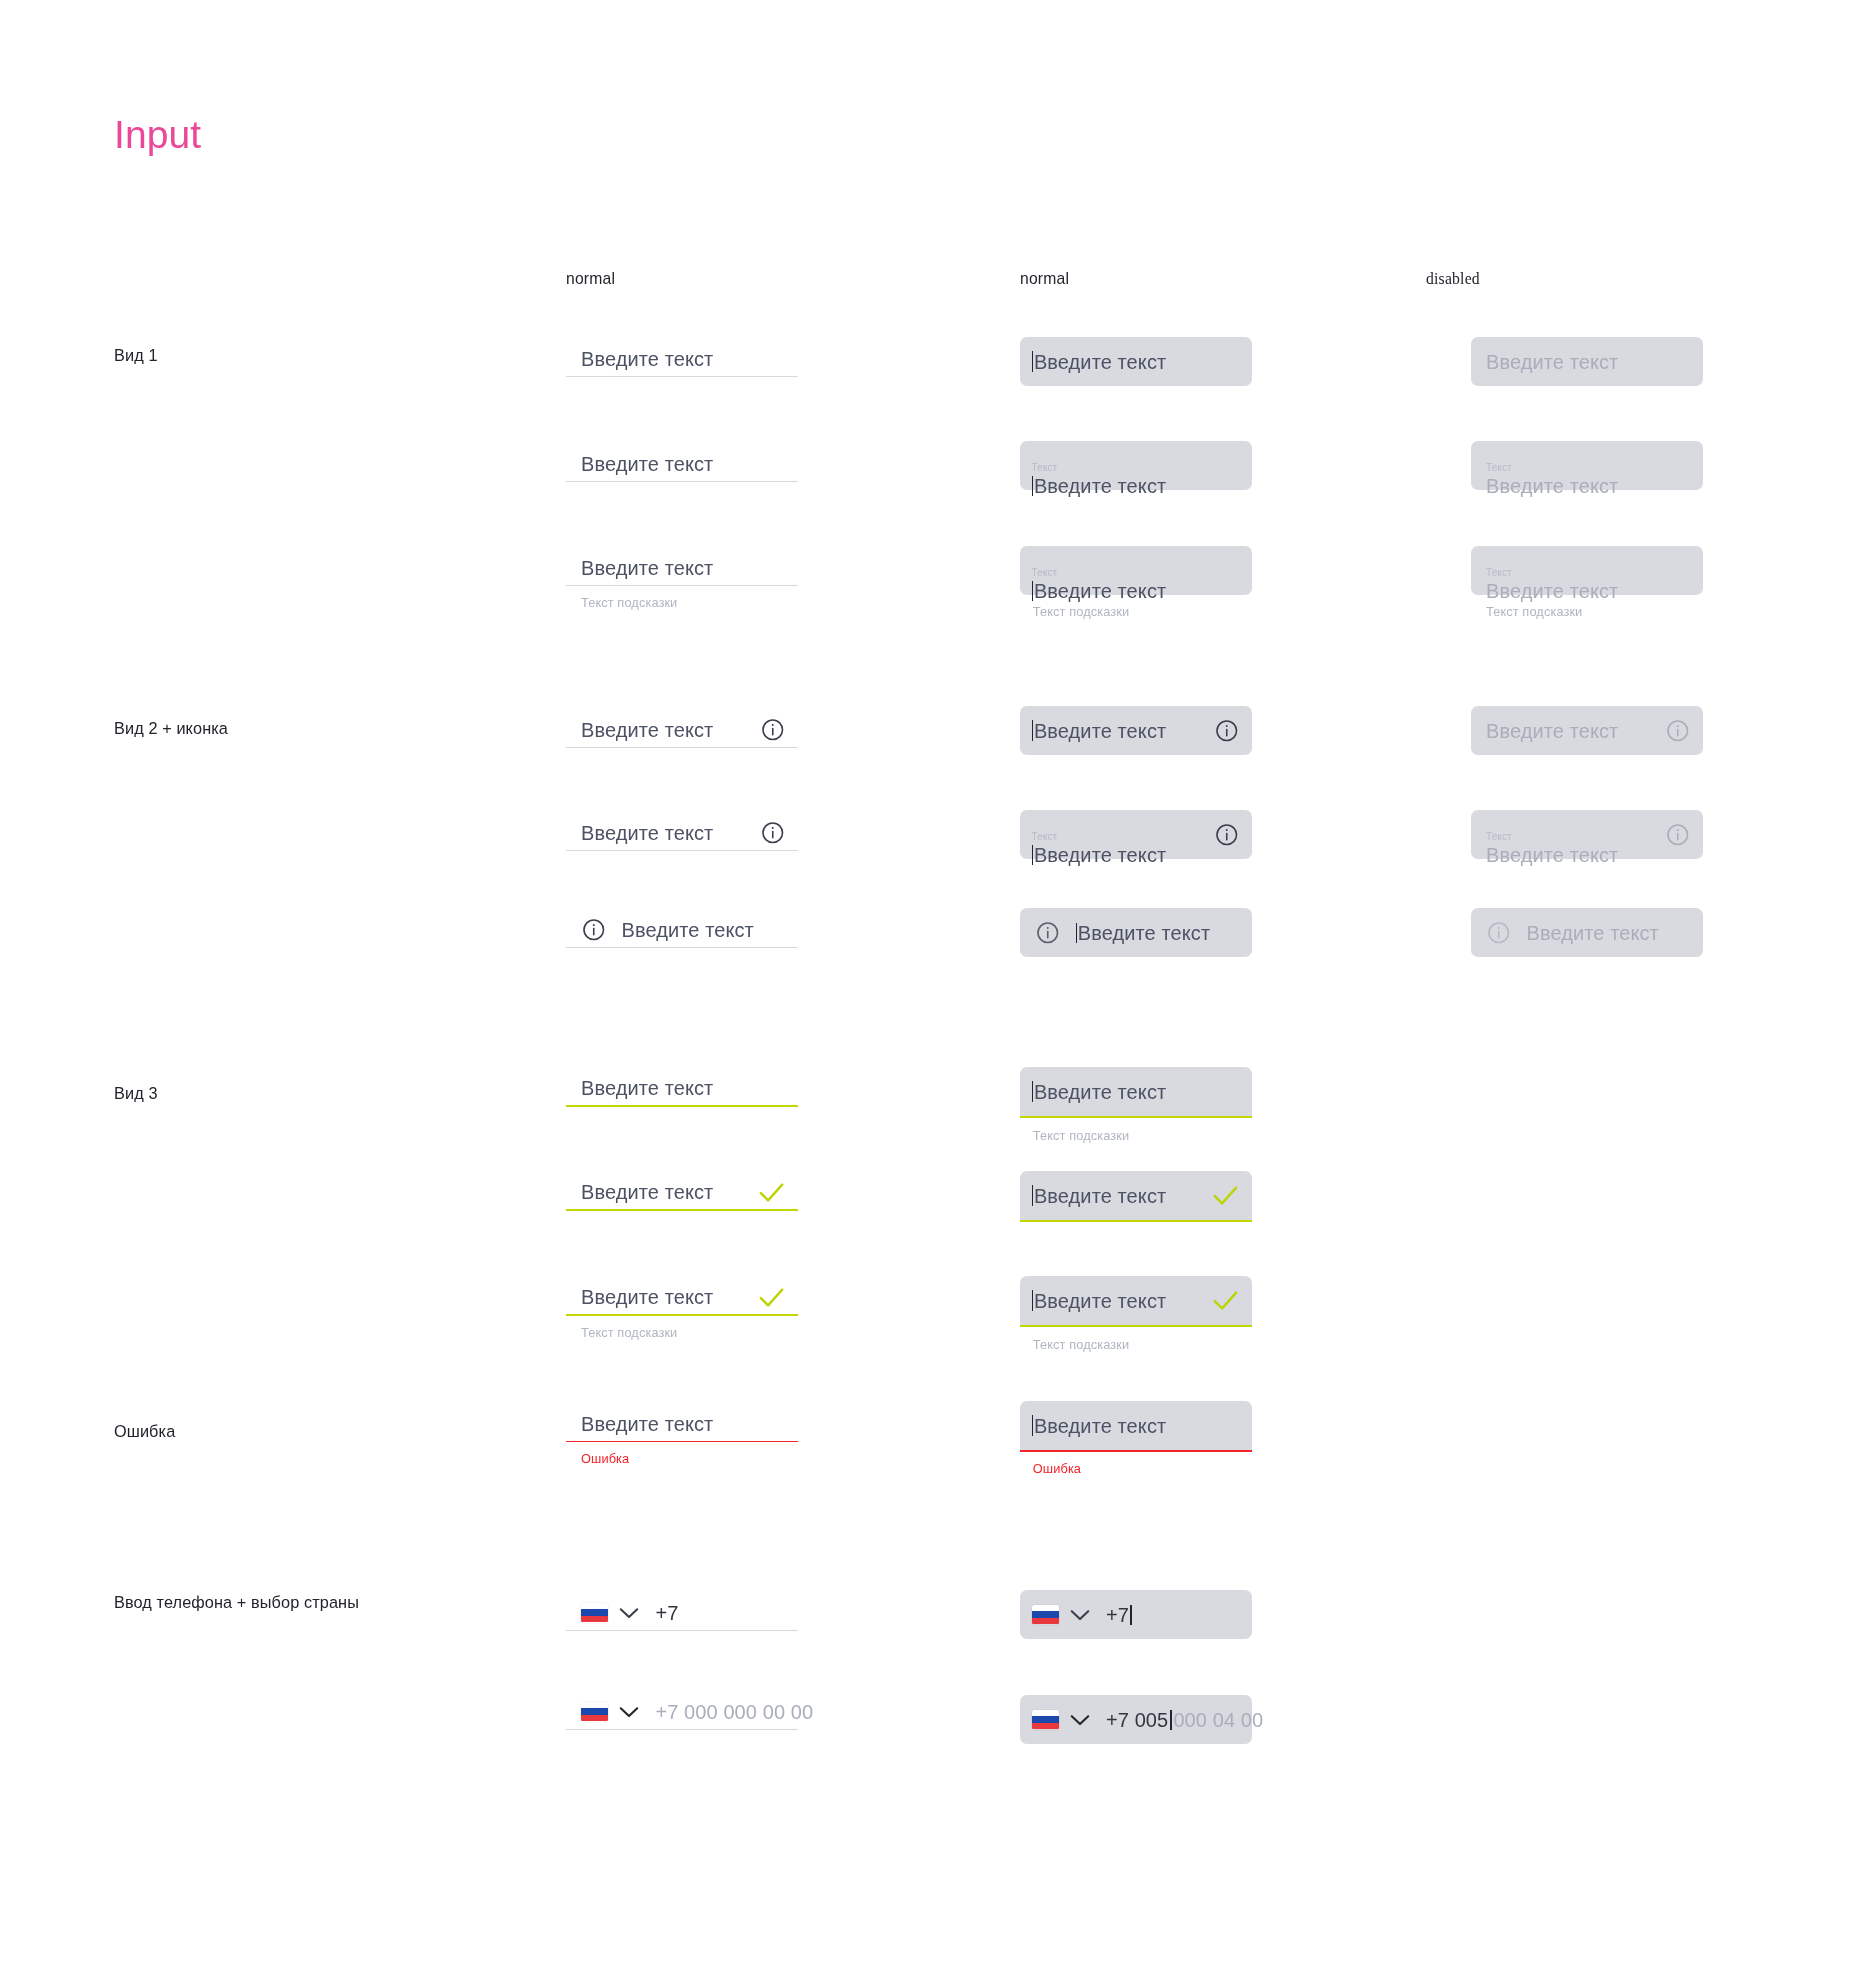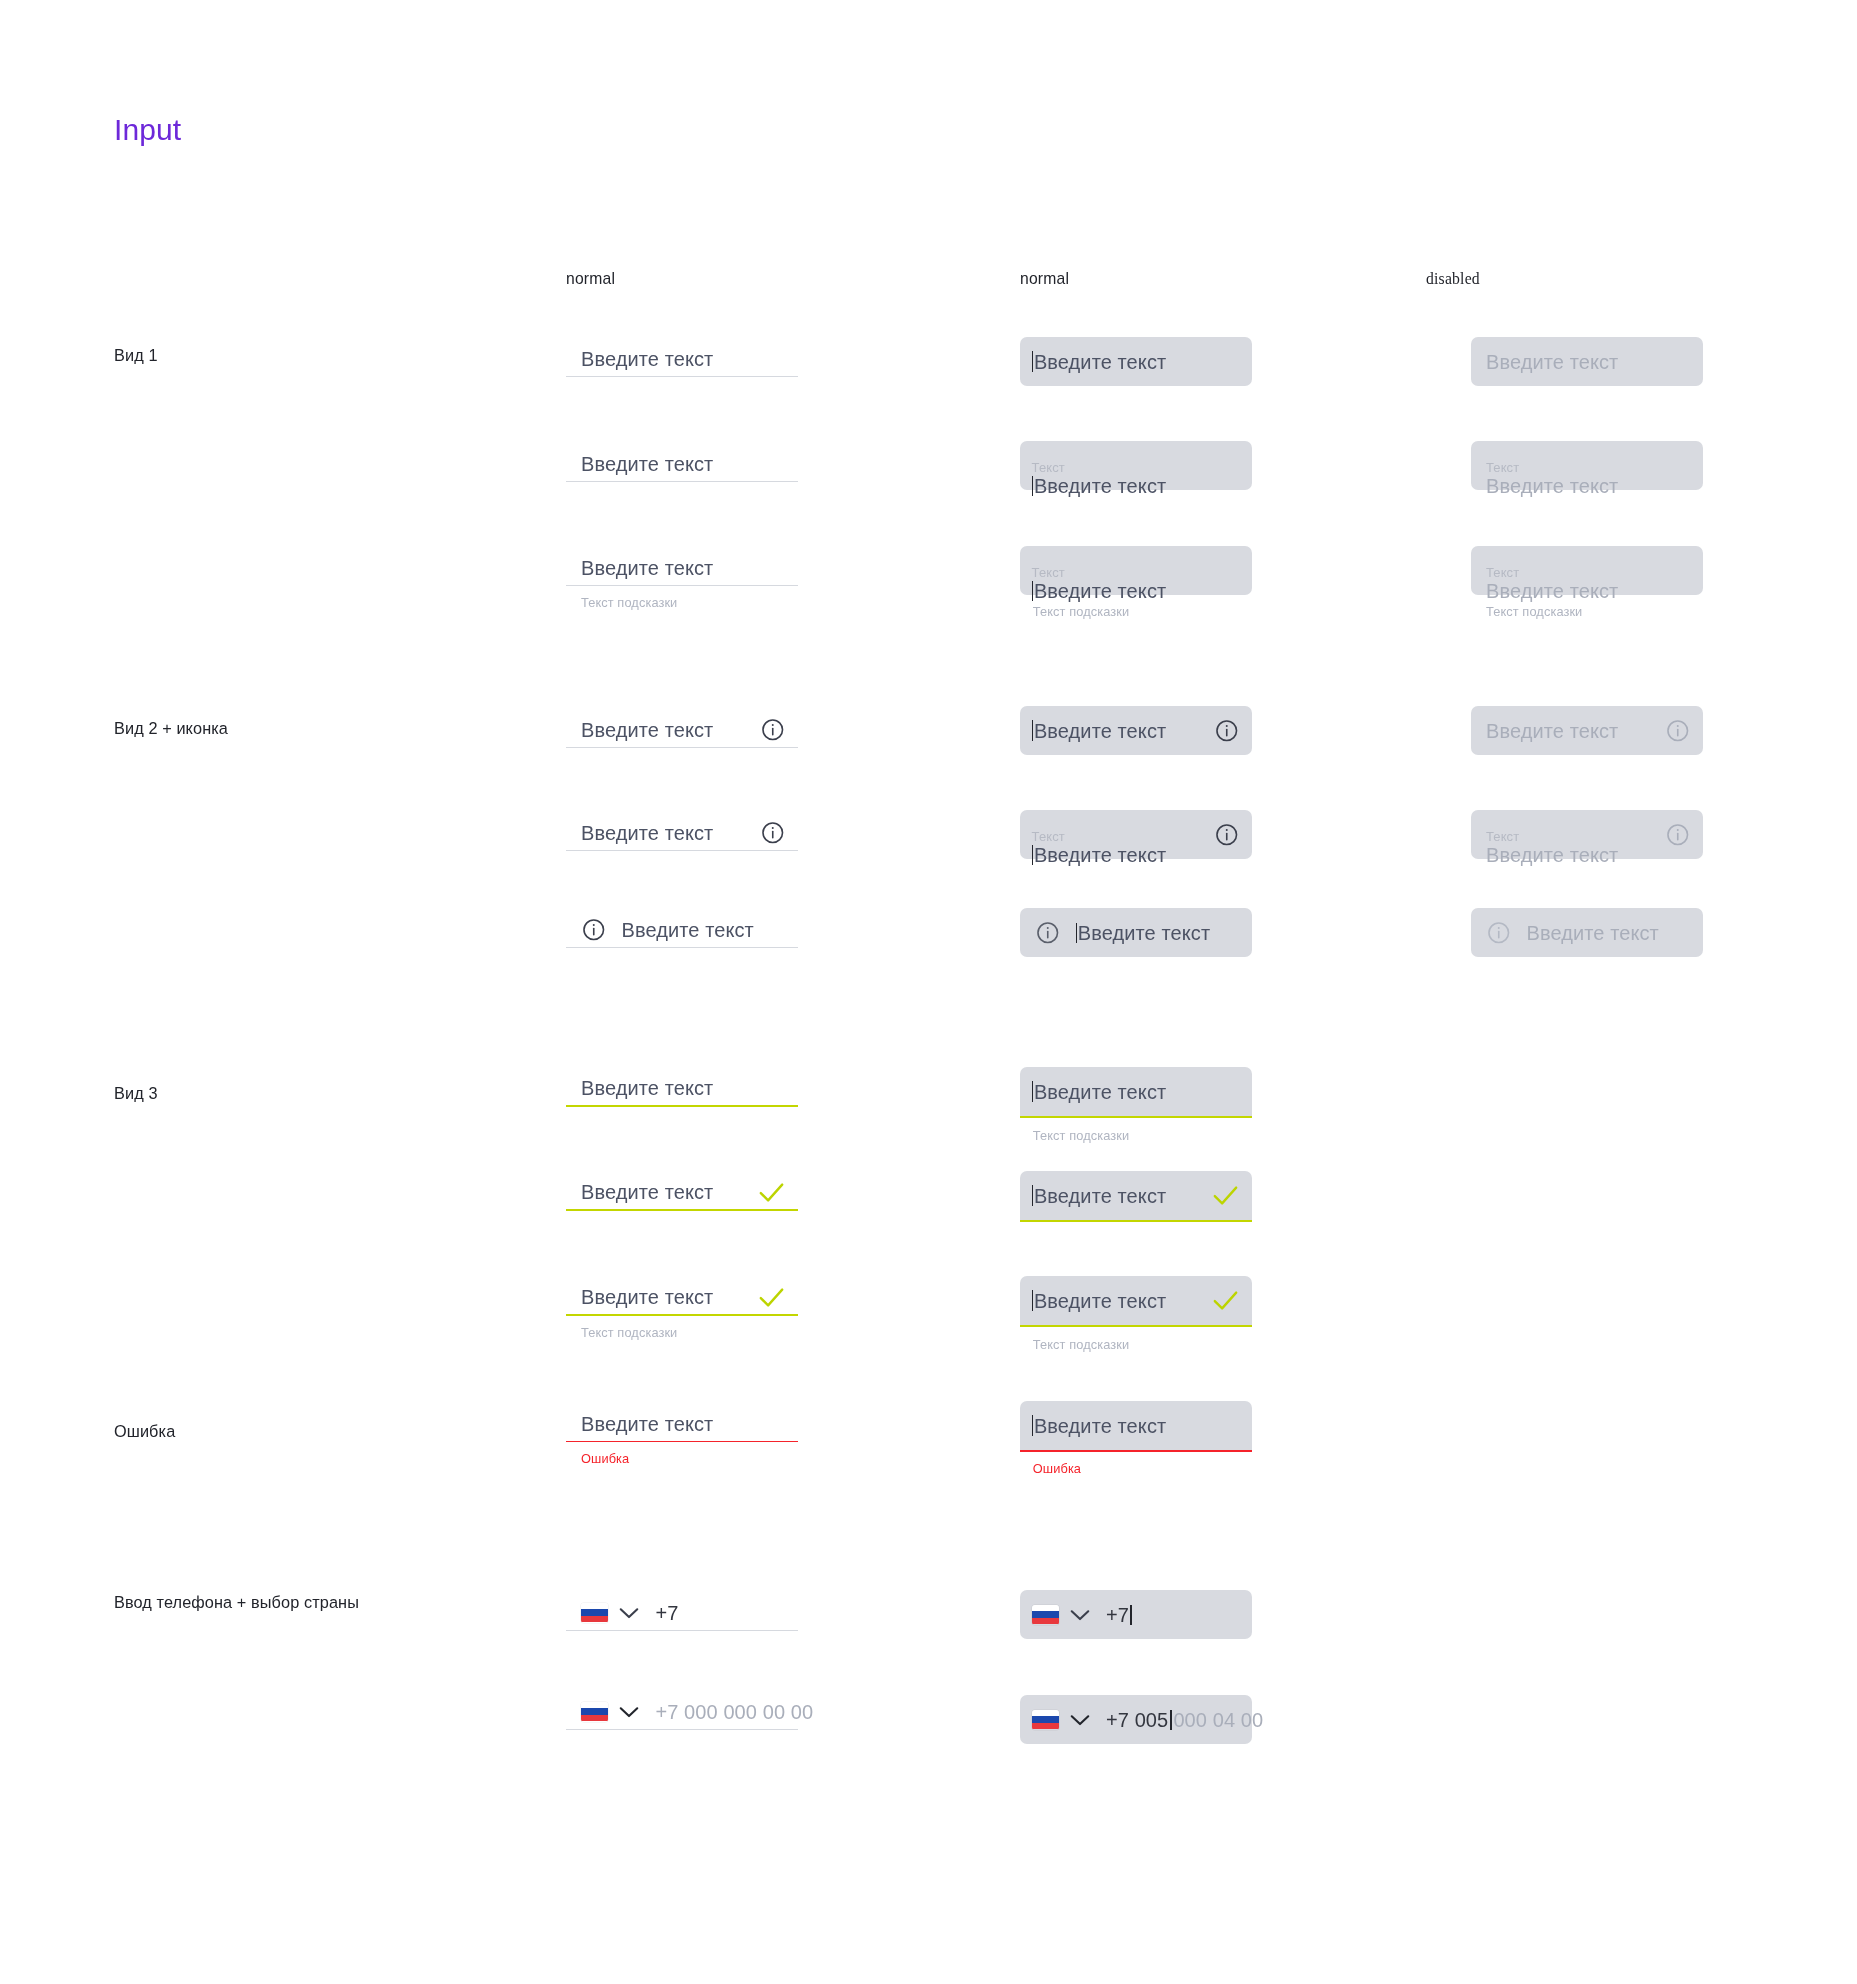--- a/index.html
+++ b/index.html
@@ -6,21 +6,21 @@
   body{
     width:1857px;height:1985px;
     font-family:"Liberation Sans","DejaVu Sans",sans-serif;
     -webkit-font-smoothing:antialiased;
     color:#22242b;
     position:relative;
     overflow:hidden;
   }
   .page-title{
     position:absolute;left:114px;top:113px;
-    font-size:30px;font-weight:400;color:#6d28d9;letter-spacing:0.1px;text-align:center;
+    font-size:39px;font-weight:400;color:#ec4899;letter-spacing:0.1px;text-align:center;
   }
 
   
   .col-head{
     position:absolute;top:270px;
     font-size:15.7px;color:#22242b;font-weight:400;letter-spacing:0.2px;
   }
   .col-head.c-normal{left:566px;}
   .col-head.c-active{left:1020px;}
   .col-head.c-disabled{left:1426px;font-family:Liberation Serif, serif;}
@@ -68,21 +68,21 @@
     padding-left:15px;
   }
 
   
   .v-active .box.with-label,
   .v-disabled .box.with-label{
     flex-direction:column;align-items:flex-start;justify-content:center;
     padding-top:1.2px;
   }
   .mini-label{
-    font-size:13px;line-height:14px;color:#b6bac4;letter-spacing:0.1px;
+    font-size:10px;line-height:14px;color:#b6bac4;letter-spacing:0.1px;
     margin-bottom:1.2px;
     margin-top:24px;
   }
 
   .value{
     font-size:20px;color:#4c5264;letter-spacing:0.1px;white-space:nowrap;
     line-height:20px;
   }
   .value.muted{color:#a9aeba;}
   .value.dark{color:#33363f;}

